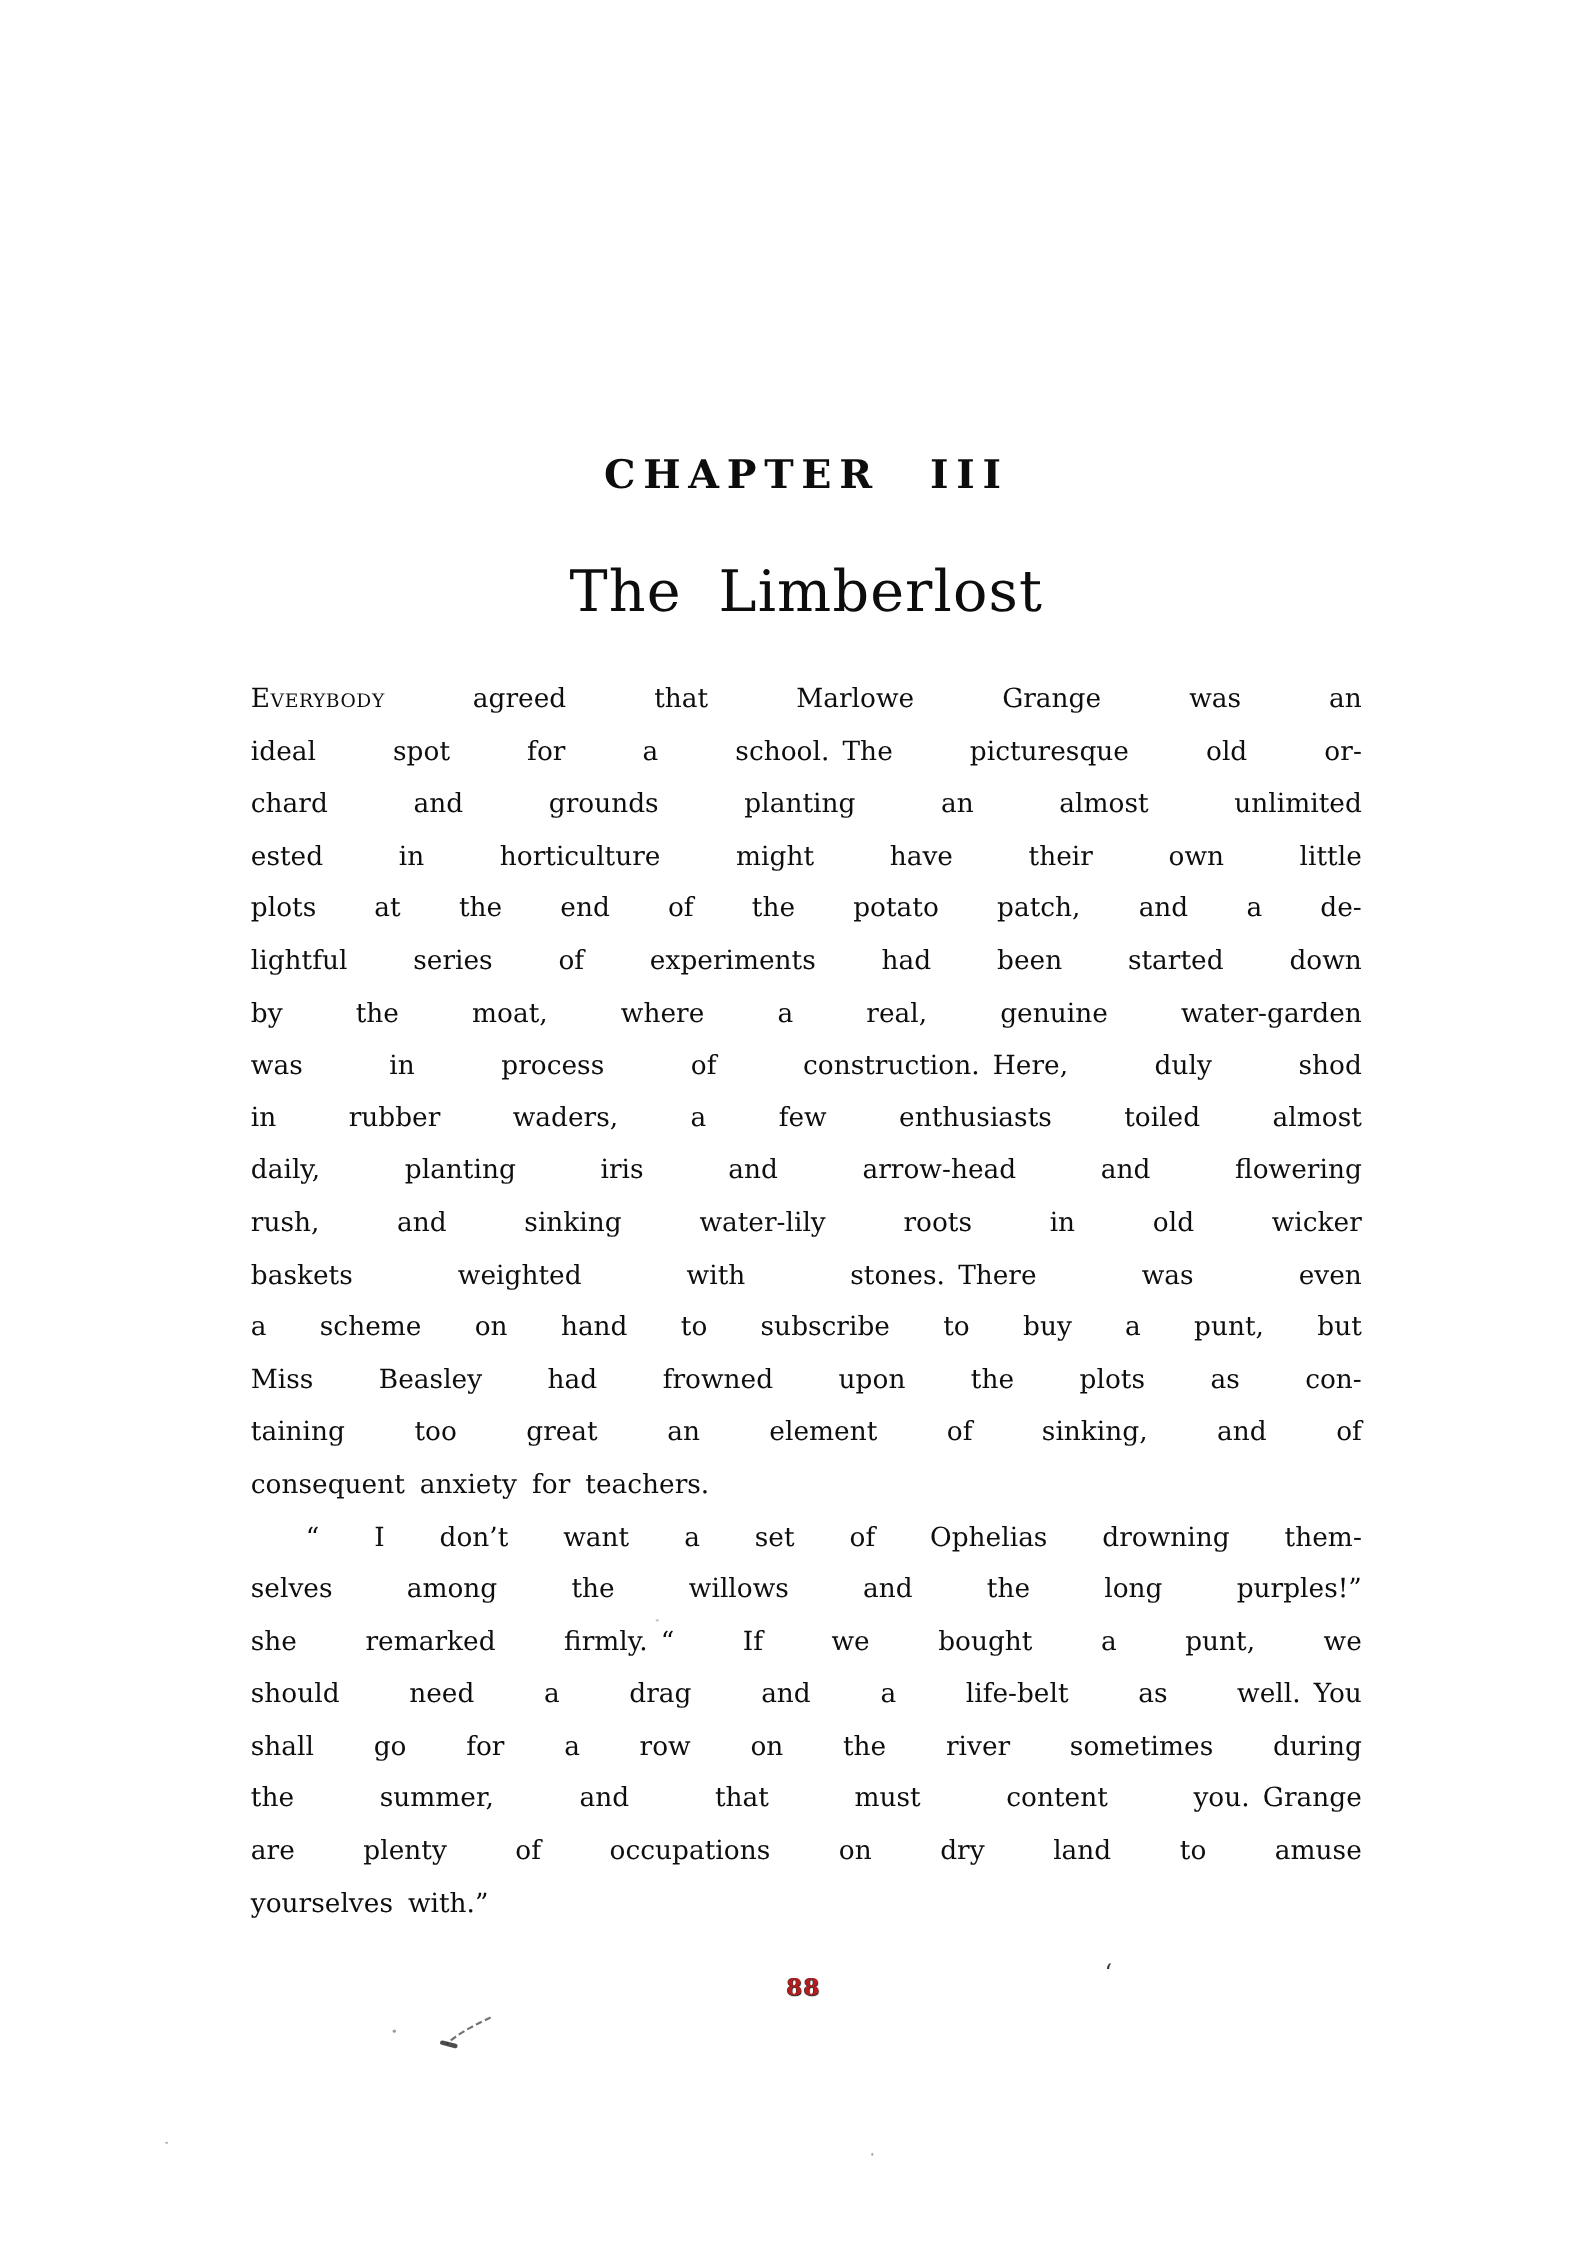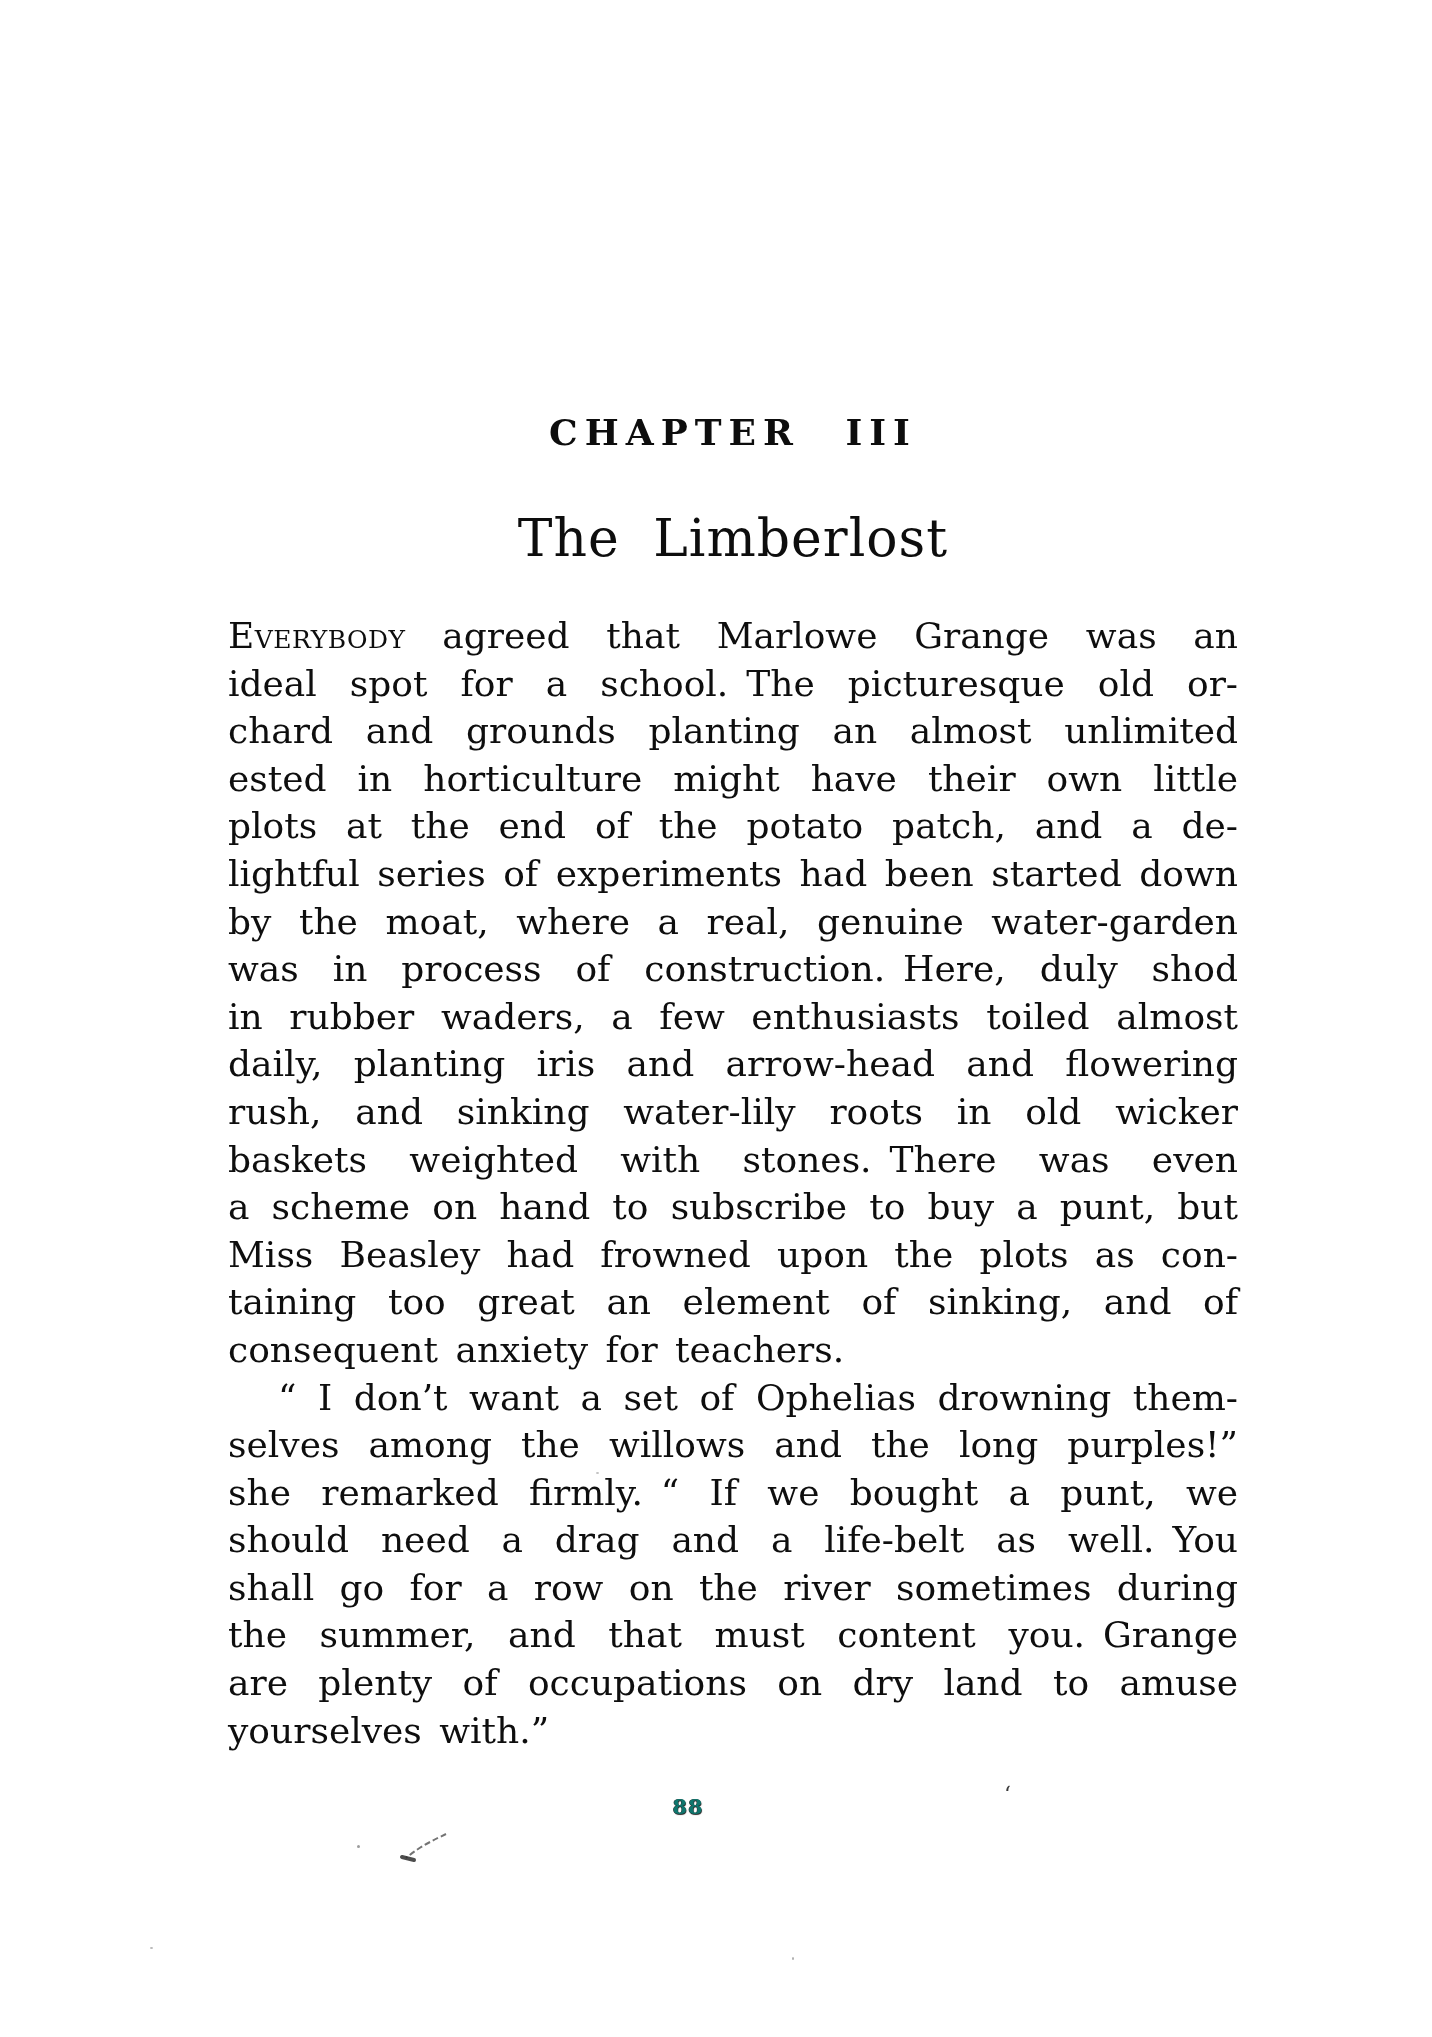--- a/index.html
+++ b/index.html
@@ -29,41 +29,41 @@
     top: 512px; left: 228px; width: 1010px;
     text-align: center;
     font-size: 52px; font-weight: normal;
     letter-spacing: 1px; word-spacing: 16px;
     line-height: 1;
     color: #0d0d0d;
   }
   .body-text {
     position: absolute;
     top: 612px; left: 228px; width: 1010px;
-    font-size: 36px; line-height: 47.6px;
+    font-size: 24px; line-height: 47.6px;
     color: #0e0e0e;
   }
   .paragraph { margin: 0; }
   .line {
     text-align: justify;
     text-align-last: justify;
   }
   .line.last {
     text-align-last: left;
     word-spacing: 6px;
   }
   .line.indent { text-indent: 50px; }
   .sc { font-variant: small-caps; letter-spacing: 0.5px; }
   .page-number {
     position: absolute;
-    top: 1794px; left: 688px; width: 60px; margin-left: -30px;
-    text-align: center;
+    top: 1794px; left: 716px; width: 60px; margin-left: -30px;
+    text-align: right;
     font-size: 21px; font-weight: bold;
     letter-spacing: 1px;
-    color: #0f766e;
+    color: #b91c1c;
     text-shadow: 0.5px 0.5px 0.8px #222, -0.5px 0 0.6px #333;
   }
   .stray-quote {
     position: absolute;
     top: 1782px; left: 1004px;
     font-size: 22px; color: #3a3a3a;
   }
   .pen-mark {
     position: absolute;
     top: 1830px; left: 398px;

